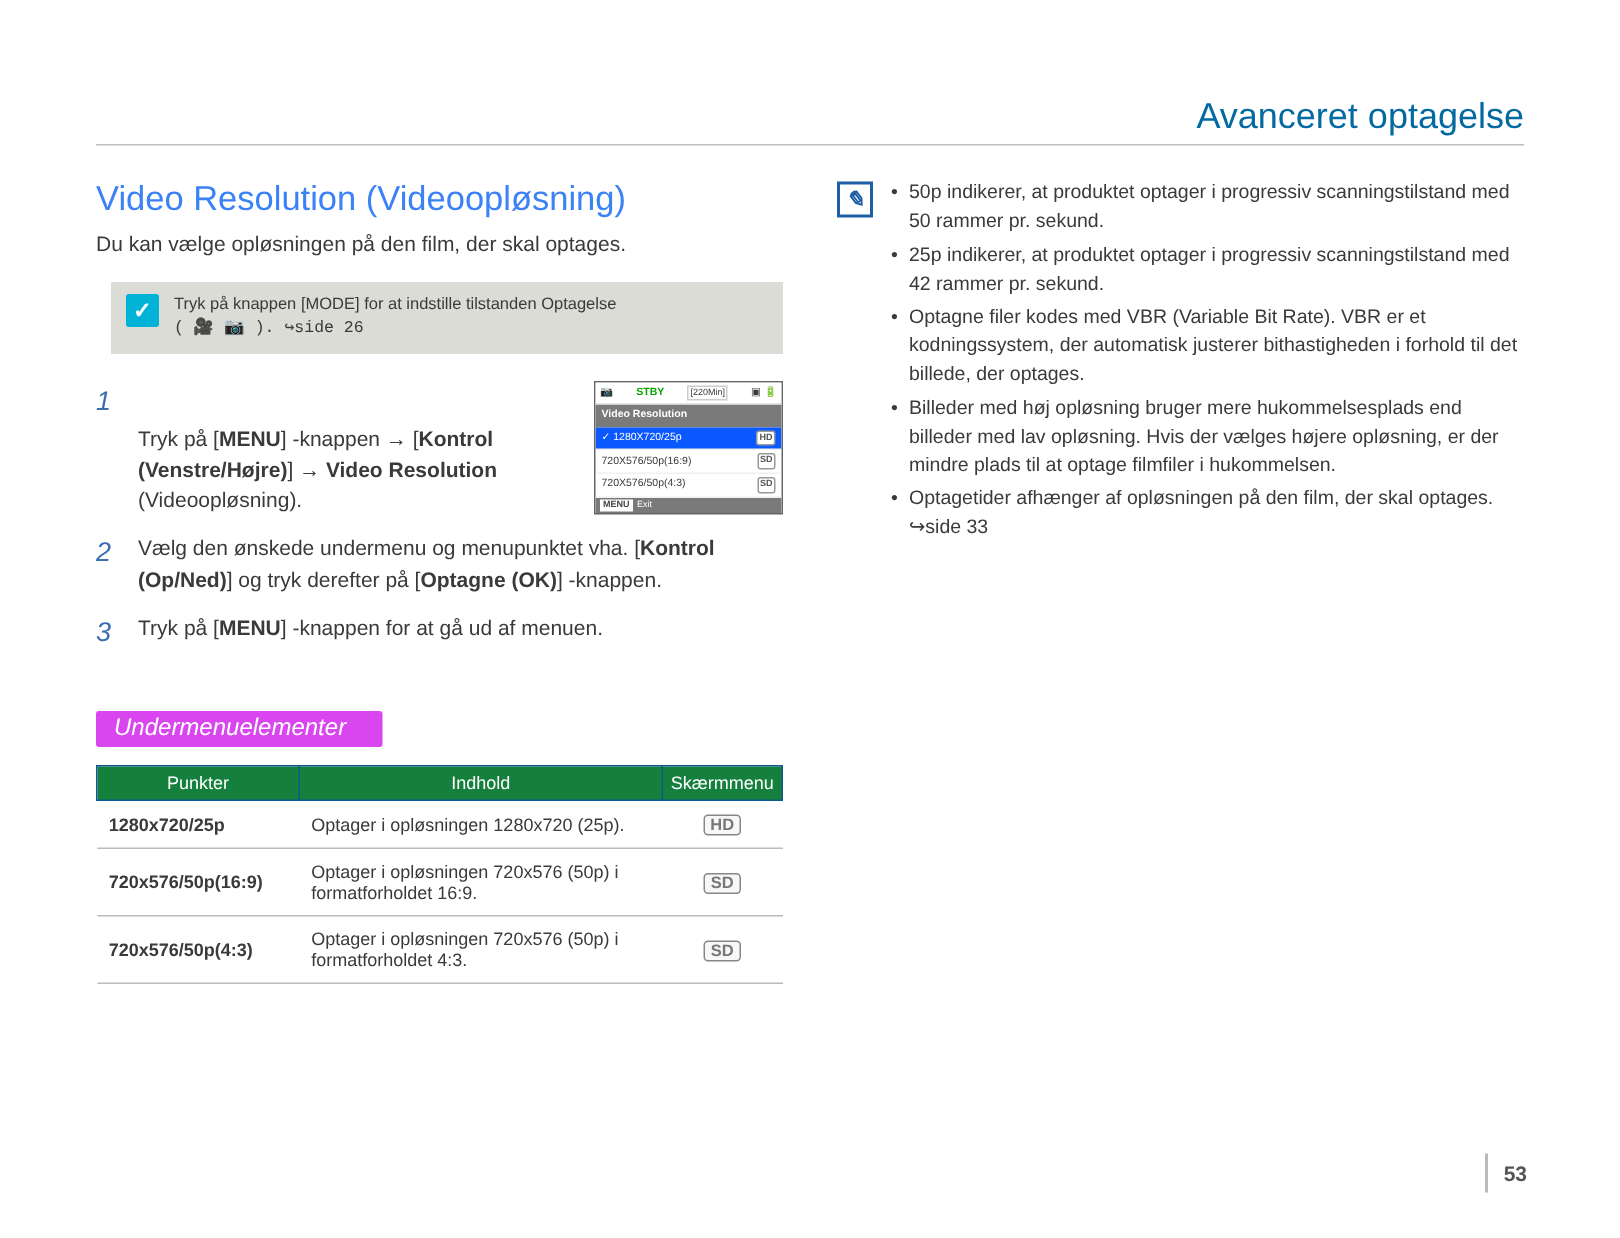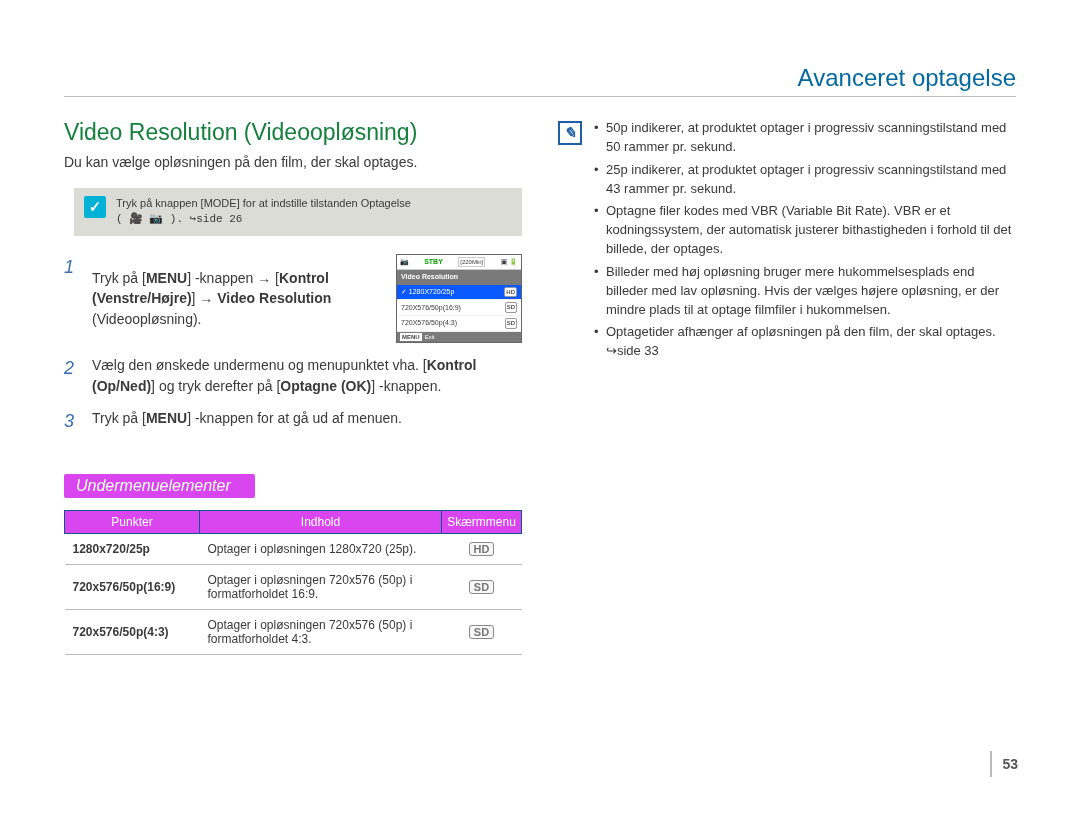--- a/index.html
+++ b/index.html
@@ -25,21 +25,21 @@
     margin-bottom: 22px;
   }
   .cols {
     display: flex;
     gap: 36px;
   }
   .col { flex: 1; }
   .left-col { max-width: 470px; }
   .right-col { max-width: 500px; }
   .heading {
-    color: #15803d;
+    color: #3b82f6;
     font-size: 23px;
     margin-bottom: 8px;
   }
   .intro {
     font-size: 14px;
     color: #3a3a3a;
     margin-bottom: 18px;
   }
   .precheck-box {
     background: #dcdcd6;
@@ -69,21 +69,21 @@
     color: #3b6fb0;
     font-size: 18px;
     font-style: italic;
     font-weight: normal;
     width: 18px;
     flex-shrink: 0;
   }
   .step-body { flex: 1; }
   .bold { font-weight: bold; }
   .menu-key { font-weight: bold; }
-  .screenshot-wrap { display:flex; gap: 12px; align-items:center; }
+  .screenshot-wrap { display:flex; gap: 12px; align-items:flex-end; }
 
   
   .cam-screen {
     width: 126px;
     border: 1px solid #666;
     background: #fff;
     font-size: 7px;
     flex-shrink: 0;
     overflow:hidden;
   }
@@ -138,21 +138,21 @@
     margin-bottom: 12px;
     font-style: italic;
     border-radius: 2px;
   }
   table.submenu {
     width: 100%;
     border-collapse: collapse;
     font-size: 12px;
   }
   table.submenu th {
-    background: #d946ef;
+    background: #15803d;
     color: #fff;
     font-weight: normal;
     padding: 4px 3px;
     font-size: 12px;
     border: 1px solid #0e5890;
   }
   table.submenu td {
     border-bottom: 1px solid #bbb;
     border-top: 1px solid #bbb;
     padding: 8px 8px;
@@ -198,21 +198,21 @@
     margin-bottom: 4px;
   }
   ul.notes > li::before {
     content: "•";
     position: absolute;
     left: 0; top: 0;
   }
   .page-num {
     position: absolute;
     right: 62px;
-    bottom: 48px;
+    bottom: 30px;
     font-size: 14px;
     font-weight: bold;
     color: #555;
     border-left: 2px solid #bbb;
     padding-left: 10px;
     height: 26px;
     display:flex; align-items:center;
   }
 </style>
 </head>
@@ -313,21 +313,21 @@
           </tr>
         </tbody>
       </table>
     </div>
 
     <div class="col right-col">
       <div class="note-box">
         <span class="note-icon">✎</span>
         <ul class="notes">
           <li>50p indikerer, at produktet optager i progressiv scanningstilstand med 50 rammer pr. sekund.</li>
-          <li>25p indikerer, at produktet optager i progressiv scanningstilstand med 43 rammer pr. sekund.</li>
+          <li>25p indikerer, at produktet optager i progressiv scanningstilstand med 42 rammer pr. sekund.</li>
           <li>Optagne filer kodes med VBR (Variable Bit Rate). VBR er et kodningssystem, der automatisk justerer bithastigheden i forhold til det billede, der optages.</li>
           <li>Billeder med høj opløsning bruger mere hukommelsesplads end billeder med lav opløsning. Hvis der vælges højere opløsning, er der mindre plads til at optage filmfiler i hukommelsen.</li>
           <li>Optagetider afhænger af opløsningen på den film, der skal optages. ↪side 33</li>
         </ul>
       </div>
     </div>
   </div>
 
   <div class="page-num">53</div>
 </div>

